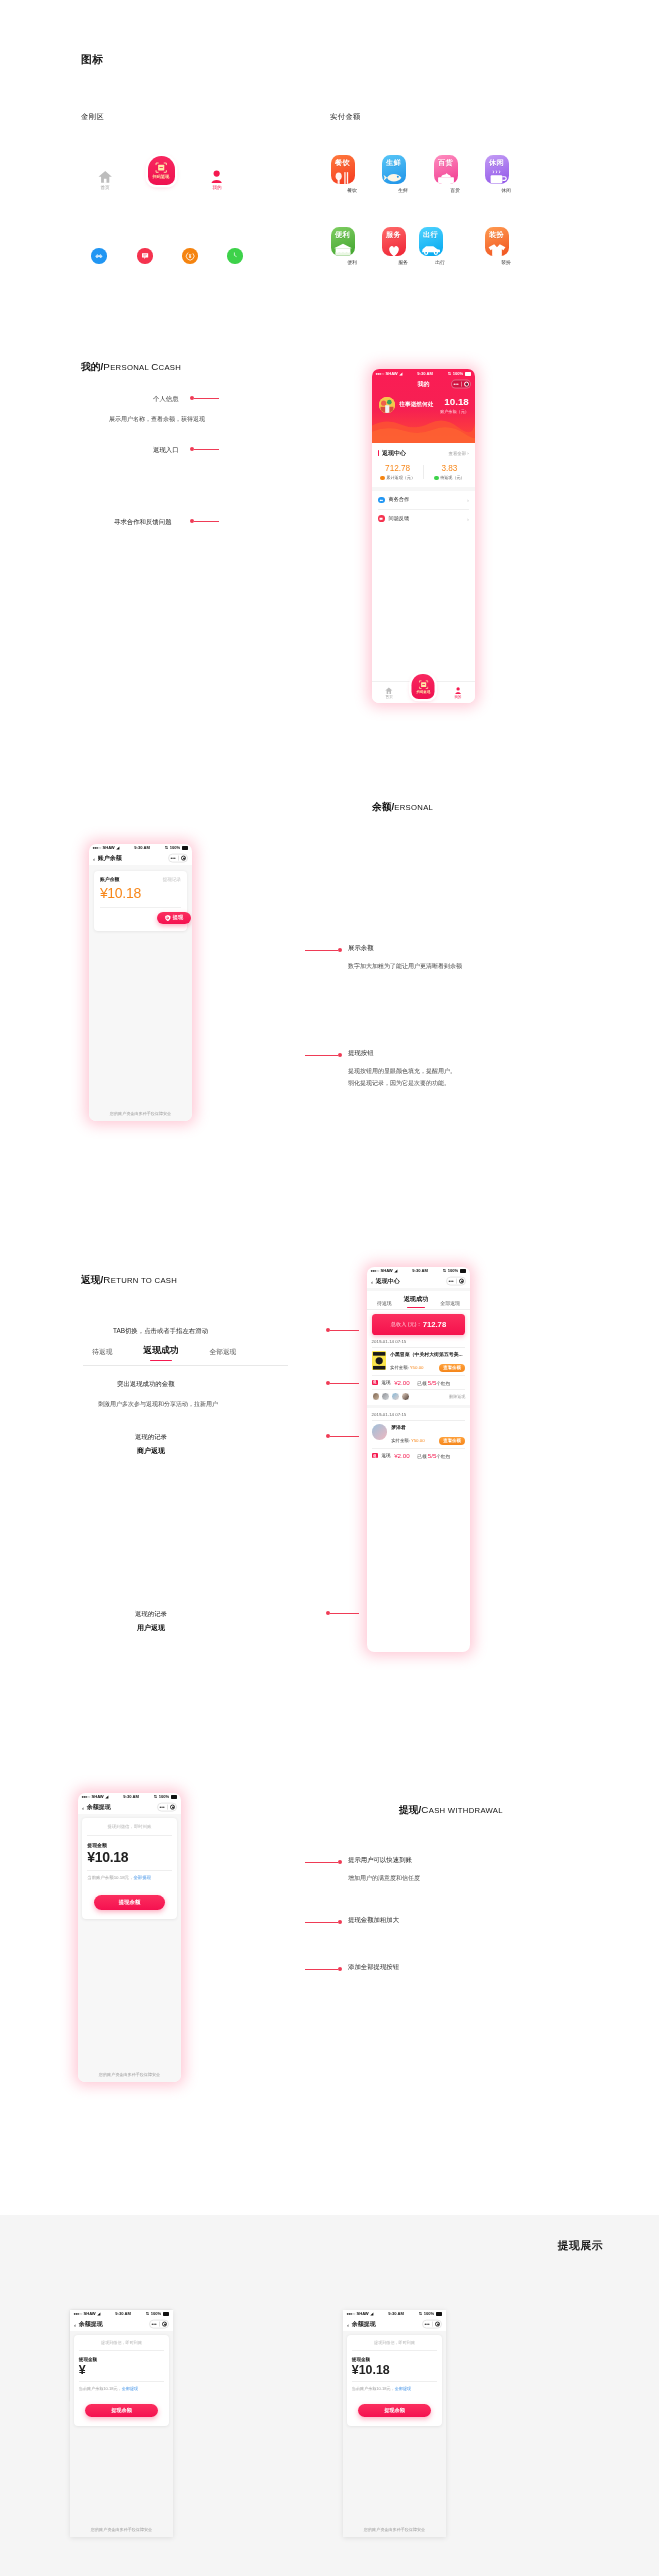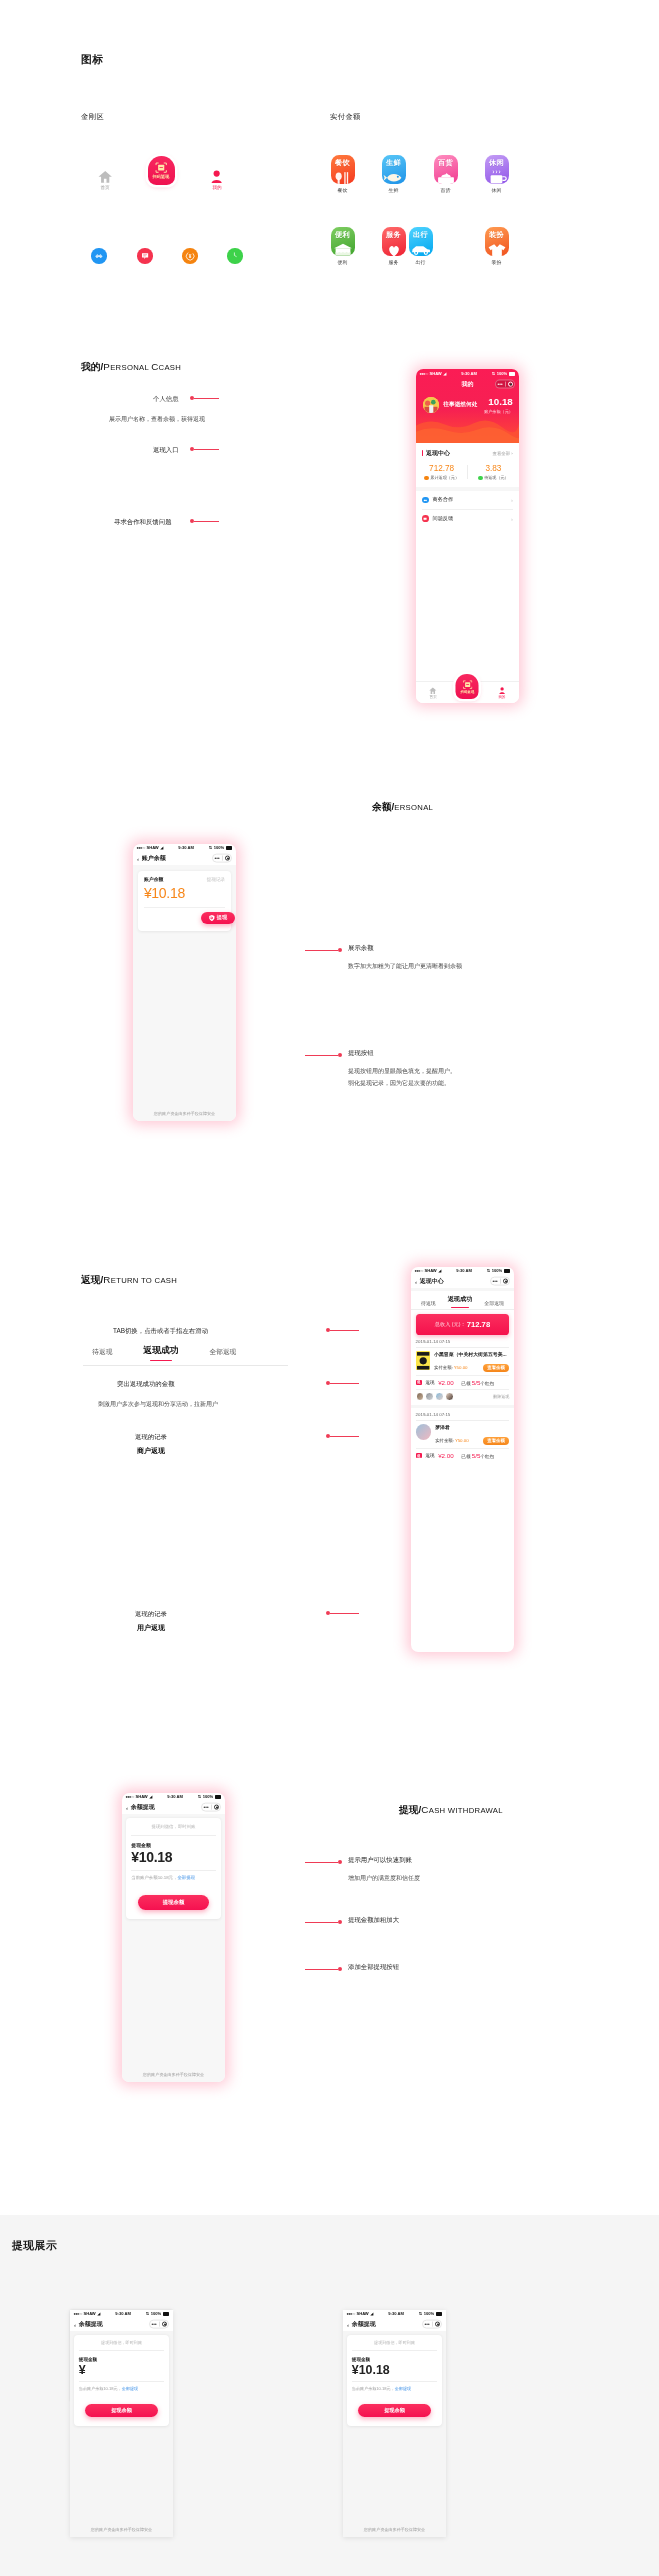--- a/index.html
+++ b/index.html
@@ -33,33 +33,33 @@
     display:flex;flex-direction:column;align-items:center;justify-content:center;
     margin:0 auto;
   }
   .scan-glyph { width:12.4px;height:11.3px;position:relative;margin-bottom:0.5px; }
   .scan-txt { font-size:4.1px;color:#ffe6a8; font-weight:700; letter-spacing:0.2px;}
   .person-ico { width:11.3px;height:13.4px;margin:0 auto;position:relative; }
 
   .round-ico { position:absolute; width:15.5px;height:15.5px;border-radius:50%;
       display:flex;align-items:center;justify-content:center; color:#fff; font-size:6.7px; font-weight:700;}
 
-  .cat { position:absolute; width:29px; text-align:center; }
+  .cat { position:absolute; width:29px; text-align:right; }
   .cat-tile { width:24px;height:29px;border-radius:8.2px;margin:0 auto; position:relative; overflow:hidden;
               display:flex;align-items:flex-start;justify-content:center;}
   .cat-tile .cn { font-size:7.2px;font-weight:800;color:#fff;margin-top:2.6px;letter-spacing:0.3px;
                   text-shadow:0 0.5px 0.5px rgba(0,0,0,.08);}
   .cat-name { font-size:4.9px;color:#333;margin-top:3.1px; }
   .cat-art { position:absolute; left:0; bottom:0; width:100%; height:15.5px; }
 
   
   .phone {
     position:absolute; background:#fff; overflow:hidden;
   }
-  .phone.glow { box-shadow:0 0 13.4px 3.1px rgba(255,90,130,.33); border-radius:7.2px;margin-left:44px; }
+  .phone.glow { box-shadow:0 0 13.4px 3.1px rgba(255,90,130,.33); border-radius:7.2px; }
   .phone.plain { box-shadow:0 0.5px 5.2px rgba(0,0,0,.10); }
 
   .statusbar { height:7.7px; display:flex; align-items:center; font-size:4.1px; font-weight:700;
       padding:0 3.6px; justify-content:space-between; color:#111; }
   .statusbar .left { display:flex; align-items:center; gap:1.5px; }
   .sb-dots { letter-spacing:-0.5px; font-size:3.6px; }
   .navbar { height:13.4px; display:flex;align-items:center; padding:0 4.1px; position:relative; }
   .navbar .back { font-size:6.2px; font-weight:400; }
   .navbar .ttl { font-size:6px; font-weight:700; margin-left:2.6px; }
   .capsule { position:absolute; right:4.1px; top:50%; transform:translateY(-50%);
@@ -214,21 +214,21 @@
 </div>
 <div class="cat" style="left:379px; top:227px;">
   <div class="cat-tile" style="background:linear-gradient(160deg,#ff6a6a,#ee2233);">
     <span class="cn">服务</span>
     <svg class="cat-art" viewBox="0 0 47 30">
         <path d="M23.5 30 C12 22 12 12 18 10 C21.5 9 23.5 12 23.5 14 C23.5 12 25.5 9 29 10 C35 12 35 22 23.5 30 Z" fill="#fff"></path>
       </svg>
   </div>
   <div class="cat-name">服务</div>
 </div>
-<div class="cat" style="left:406px; top:227px;">
+<div class="cat" style="left:416px; top:227px;">
   <div class="cat-tile" style="background:linear-gradient(160deg,#4fd3ff,#00a6ef);">
     <span class="cn">出行</span>
     <svg class="cat-art" viewBox="0 0 47 30">
         <path d="M6 22 L7 16 L14 10 H28 L36 16 L41 17 L41 22 Z" fill="#fff"></path>
         <circle cx="14" cy="23" r="4.2" fill="#fff"></circle>
         <circle cx="14" cy="23" r="1.8" fill="#00a6ef"></circle>
         <circle cx="33" cy="23" r="4.2" fill="#fff"></circle>
         <circle cx="33" cy="23" r="1.8" fill="#00a6ef"></circle>
       </svg>
   </div>
@@ -645,21 +645,21 @@
       <div style="font-size:4.4px;color:#9a9a9a;margin-top:4.1px;">
         <span>当前账户余额10.18元，</span><span style="color:#3a8ee6;">全部提现</span>
       </div>
       <div class="pink-btn" style="margin:15.5px 7.2px 0;padding:3.6px 0;font-size:5.4px;">提现余额</div>
     </div>
     <div class="foot-note">您的账户资金由多种手段保障安全</div>
   </div>
 </div>
 
 <div class="abs" style="left:0; top:2215px; width:659px; height:1058px; background:#f5f5f5;"></div>
-<div class="abs sec-title" style="left:12px; top:2239px; width:603px; text-align:left;">提现展示</div>
+<div class="abs sec-title" style="left:0; top:2239px; width:603px; text-align:right;">提现展示</div>
 
 <div class="phone plain" style="left:70px; top:2310px; width:258px; height:227px; transform:scale(.4); transform-origin:0 0;">
 </div>
 <div class="phone plain" style="left:70px; top:2310px; width:103px; height:227px;">
   <div class="statusbar">
     <span class="left">
         <span class="sb-dots">●●●○○</span>
         <span>SHAW</span>
         <span>◢</span>
       </span>

